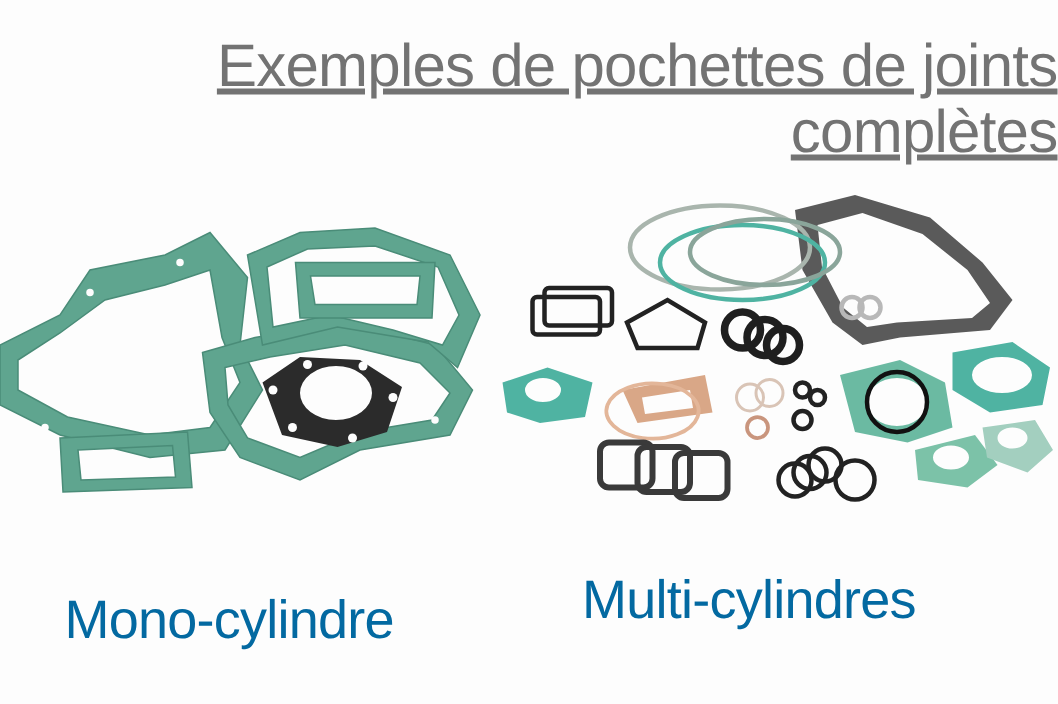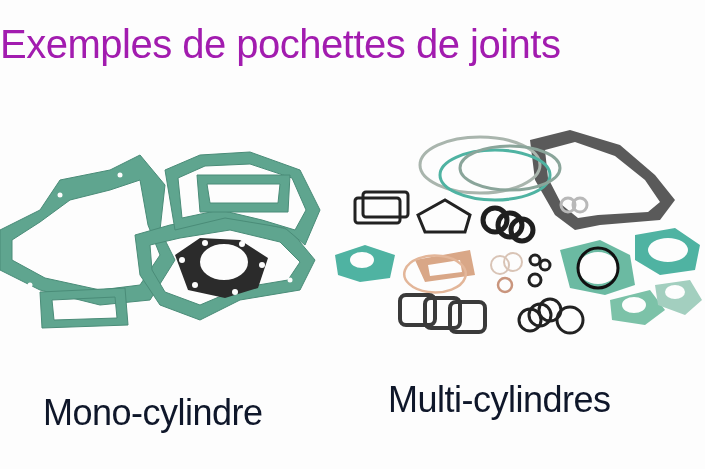--- a/index.html
+++ b/index.html
@@ -1,31 +1,32 @@
 <!DOCTYPE html>
 <html><head>
 <meta charset="utf-8">
 <style>
   html, body { margin:0; padding:0; }
   body { width:705px; height:469px; background:#fdfdfd; position:relative; overflow:hidden;
          font-family:"Liberation Sans", sans-serif; color:#1a1a1a; }
-  .title { position:absolute; left:0; top:22px; width:705px; text-align:left;
-           font-size:40px; line-height:44px; letter-spacing:-0.5px; color:#a21caf; }
+  .title { position:absolute; left:0; top:22px; width:705px; text-align:right;
+           font-size:40px; line-height:44px; letter-spacing:-0.5px; color:#737373;text-decoration:underline; }
   .photo { position:absolute; }
   .photo-left { left:0; top:140px; width:340px; height:210px; }
   .photo-right { left:330px; top:120px; width:375px; height:230px; }
-  .caption { position:absolute; font-size:36px; color:#0f172a; letter-spacing:-0.5px; top:392px; }
+  .caption { position:absolute; font-size:36px; color:#0369a1; letter-spacing:-0.5px; top:392px; }
   .caption-left { left:43px; }
   .caption-right { left:388px; top:379px; }
 </style>
 </head>
 <body>
 
 <div class="title">
   <div>Exemples de pochettes de joints</div>
+  <div>complètes</div>
 </div>
 
 <svg class="photo photo-left" viewBox="0 0 340 210">
   <g fill="#5fa58f" stroke="#4a8c78" stroke-width="1">
 
     <path d="M0,90 L40,70 L60,40 L110,30 L140,15 L165,45 L160,90 L175,120 L150,160 L100,165 L40,150 L0,130 Z
              M12,100 L40,82 L70,60 L110,50 L140,40 L148,85 L160,115 L140,145 L100,150 L45,138 L12,120 Z" fill-rule="evenodd"></path>
 
     <path d="M135,95 L170,85 L230,75 L290,90 L315,120 L300,150 L240,160 L200,180 L160,165 L140,135 Z
              M150,105 L180,98 L230,90 L280,102 L300,122 L288,140 L240,148 L200,165 L165,152 L152,130 Z" fill-rule="evenodd"></path>

